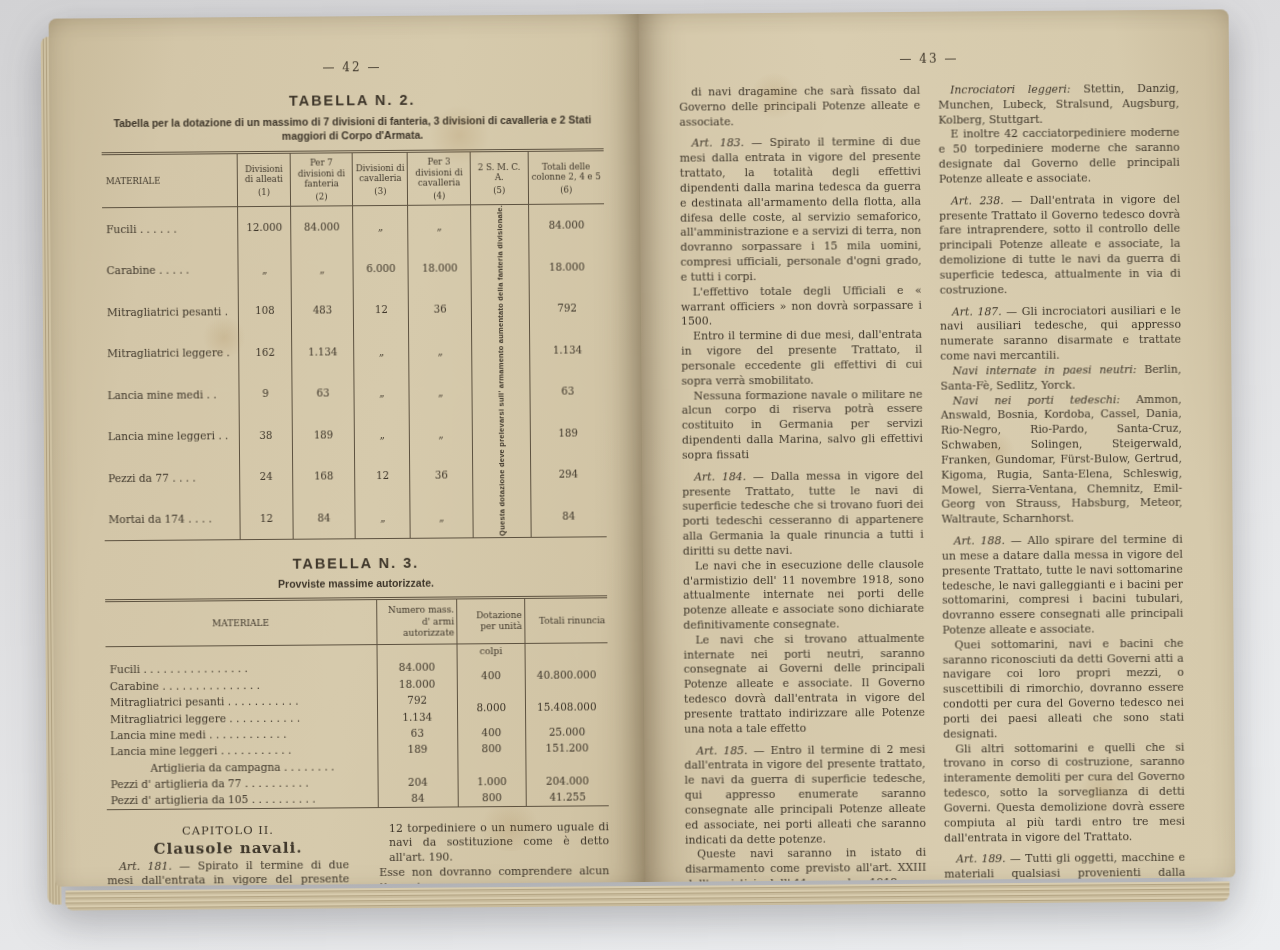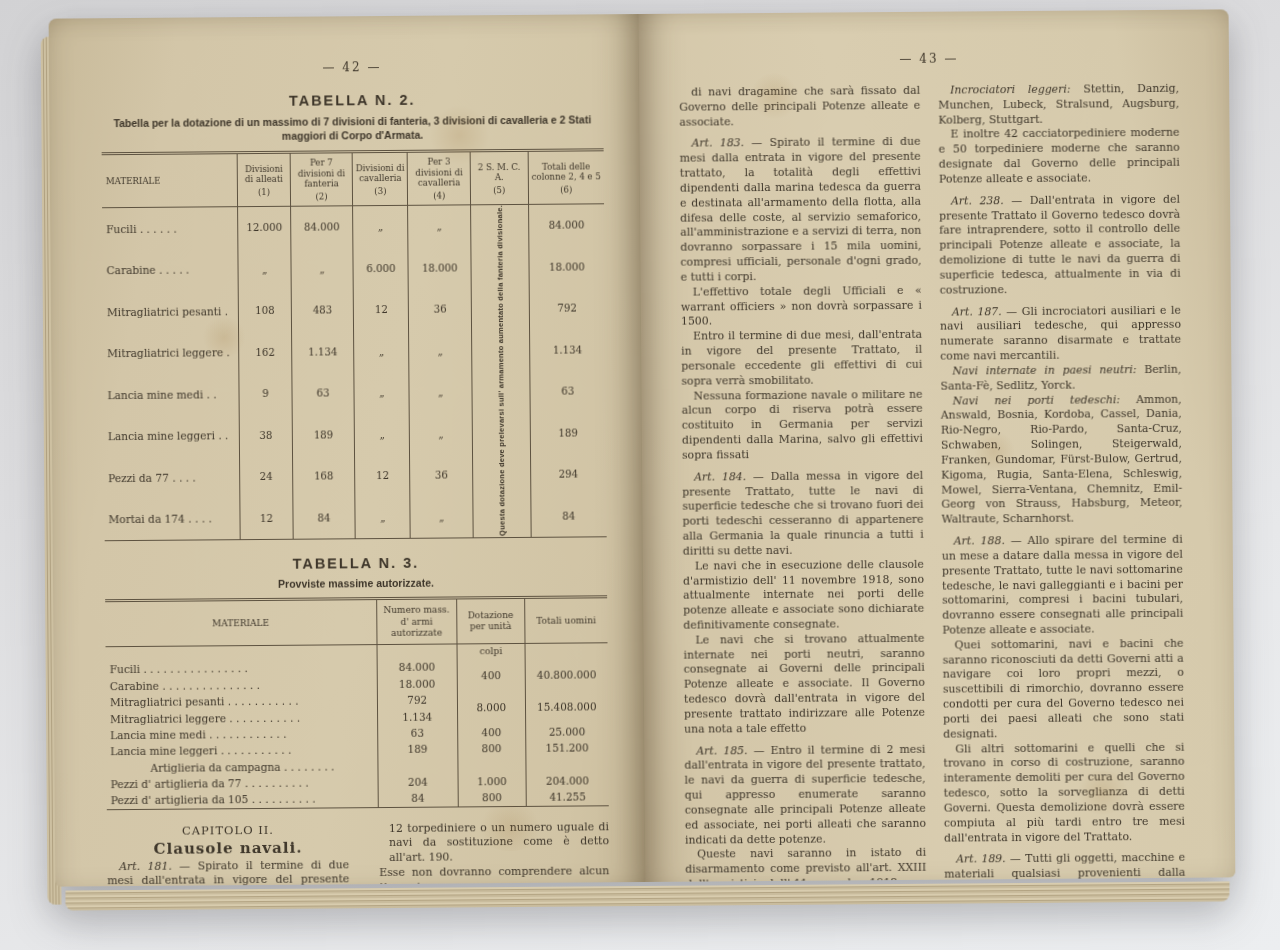--- a/index.html
+++ b/index.html
@@ -67,21 +67,21 @@
   .t2 .h-num { margin-top:3px; }
   .t2 td { font-size:10.2px; text-align:center; padding:2.5px 2px; }
   .t2 td.mat { font-size:10.6px; white-space:nowrap; overflow:hidden; }
   .t2 td.rot { padding:0; }
   .t2 td.rot span { display:inline-block; writing-mode:vertical-rl; transform:rotate(180deg);
     font-family:"Liberation Sans",sans-serif; font-weight:bold; font-size:7.6px; line-height:1.25;
     letter-spacing:.2px; }
 
   .t3 { margin-bottom:14px; }
   .t3 th { border-bottom:1px solid #5d5240; font-size:9px; line-height:1.25;
-    text-align:center; padding:5px 2px; }
+    text-align:right; padding:5px 2px; }
   .t3 th.mat { text-align:center; }
   .t3 th + th, .t3 td + td { border-left:1px solid #5d5240; }
   .t3 td { font-size:10.4px; text-align:center; padding:2.2px 2px; }
   .t3 td.mat { text-align:left; padding-left:4px; white-space:nowrap; overflow:hidden; font-size:10.6px; }
   .t3 td.sub-mat { padding-left:44px; }
   .t3 .unit td { font-size:9.3px; padding:1px 2px 2px; }
 
   
   .twocol { display:flex; gap:18px; }
   .col { width:50%; font-size:10.9px; line-height:1.36; text-align:justify; }
@@ -226,21 +226,21 @@
           <col style="width:54%">
             <col style="width:16%">
             <col style="width:13.5%">
             <col style="width:16.5%">
         </colgroup>
         <thead id="t3-head">
             <tr>
               <th class="mat">MATERIALE</th>
               <th>Numero mass. d' armi autorizzate</th>
               <th>Dotazione per unità</th>
-              <th>Totali uomini</th>
+              <th>Totali rinuncia</th>
             </tr>
           </thead>
         <tbody id="t3-body">
             <tr class="unit">
               <td class="mat"></td>
               <td></td>
               <td>colpi</td>
               <td></td>
             </tr>
             <tr>

